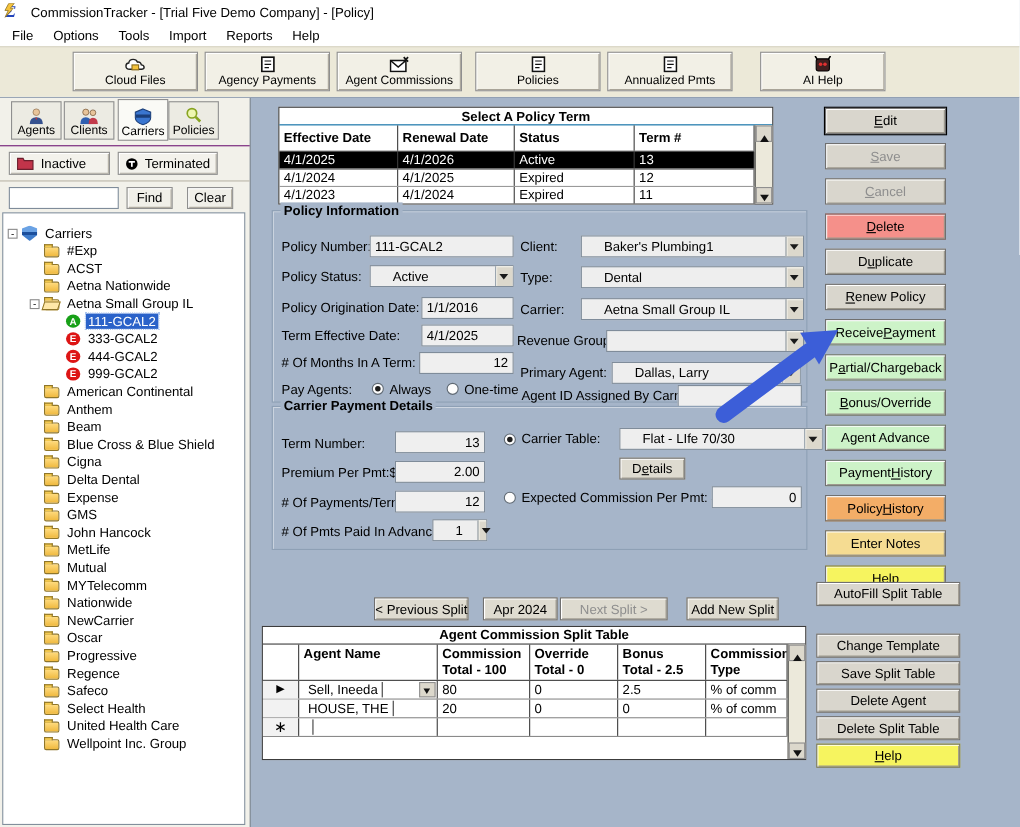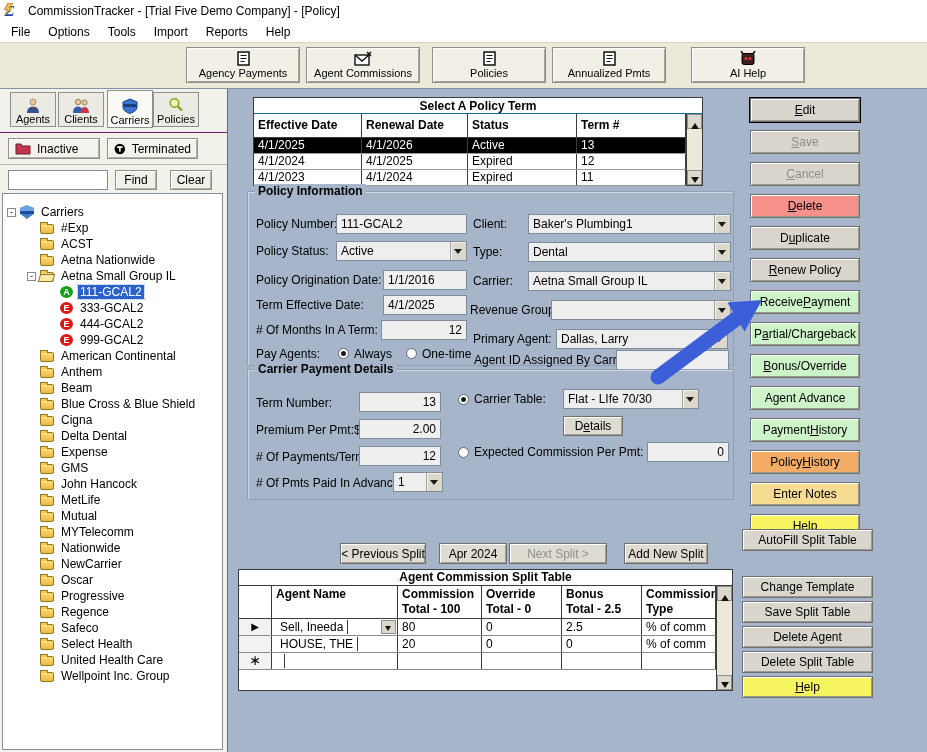--- a/index.html
+++ b/index.html
@@ -62,21 +62,21 @@
   .ti.badge-a { background:#17a017; border-radius:50%; width:13px; height:12px; }
   .ti.badge-e { background:#dd1515; border-radius:50%; width:13px; height:12px; }
   .titem .tlabel { padding:0 2px; }
   .titem.sel .tlabel { background:#2a62c9; color:#fff; outline:1px dotted #aac4ee; }
 
   
   .tbox { position:absolute; height:20px; background:#efefef; border:1px solid #7f8c9a; font:12px "Liberation Sans", sans-serif;
           padding:2px 4px; overflow:hidden; white-space:nowrap; }
   .tbox.num { text-align:right; }
   .combo { position:absolute; height:20px; background:#eeeeee; border:1px solid #7f8c9a; display:flex; }
-  .combo .val { flex:1; padding:2px 4px; font-size:12px; overflow:hidden; white-space:nowrap; }
+  .combo .val { flex:1; padding:2px 20px; font-size:12px; overflow:hidden; white-space:nowrap; }
   .combo .dd { width:16px; background:#dcd8cc; border-left:1px solid #9aa5b0; position:relative;
                box-shadow:inset 1px 1px 0 #f4f2ea; }
   .combo .dd::after { content:""; position:absolute; left:3px; top:7px; border:4px solid transparent; border-top:5px solid #1a1a1a; }
   .radio { position:absolute; width:11px; height:11px; border-radius:50%; border:1px solid #606a74; background:#fdfdfd; }
   .radio.on::after { content:""; display:block; width:5px; height:5px; border-radius:50%; background:#1c1c1c; margin:2px; }
   .flabel { position:absolute; white-space:nowrap; font-size:12px; }
   .group { position:absolute; border:1px solid #8ea0b5; box-shadow:inset 1px 1px 0 rgba(255,255,255,.45); }
   .gtitle { position:absolute; top:-8px; left:7px; background:#a6b5c9; padding:0 3px; font-weight:bold; }
   .u { text-decoration:underline; }
 
@@ -160,20 +160,27 @@
       <span class="menu-item">Tools</span>
 
       <span class="menu-item">Import</span>
 
       <span class="menu-item">Reports</span>
 
       <span class="menu-item">Help</span>
     </div>
 
   <div class="toolbar">
+    <div class="tb-btn" style="left:66px">
+      <svg width="20" height="15" viewBox="0 0 20 15">
+        <path d="M5 12 Q1.5 12 1.5 9 Q1.5 6.5 4 6.3 Q4.5 3 8 3 Q11 3 12 5.5 Q15 5 15.5 8 Q18 8.3 18 10.2 Q18 12 15.5 12 Z" fill="#fff" stroke="#222" stroke-width="1.3"></path>
+        <rect x="7" y="8" width="6" height="4.5" fill="#f5c33b" stroke="#8a6d1f"></rect>
+      </svg>
+      <span class="lbl">Cloud Files</span>
+    </div>
     <div class="tb-btn" style="left:186px">
       <svg width="13" height="15" viewBox="0 0 13 15">
         <rect x="1" y="1" width="11" height="13" fill="#fff" stroke="#111" stroke-width="1.5"></rect>
         <line x1="3.5" y1="4.5" x2="9.5" y2="4.5" stroke="#111"></line>
           <line x1="3.5" y1="7.5" x2="9.5" y2="7.5" stroke="#111"></line>
           <line x1="3.5" y1="10.5" x2="7.5" y2="10.5" stroke="#111"></line>
       </svg>
       <span class="lbl">Agency Payments</span>
     </div>
     <div class="tb-btn" style="left:306px">
@@ -579,21 +586,21 @@
         <span class="tbox num" style="left:111px; top:76px; width:82px">12</span>
 
         <span class="flabel" style="left:8px; top:106px"># Of Pmts Paid In Advance:</span>
         <span class="combo" style="left:145px; top:102px; width:50px">
             <span class="val">1</span>
             <span class="dd"></span>
           </span>
 
         <span class="radio on" style="left:210px; top:24px"></span>
         <span class="flabel" style="left:226px; top:22px">Carrier Table:</span>
-        <span class="combo" style="left:315px; top:19px; width:136px">
+        <span class="combo" style="left:315px; top:19px; width:185px">
             <span class="val">Flat - LIfe 70/30</span>
             <span class="dd"></span>
           </span>
 
         <div class="nav-btn" style="position:absolute; left:315px; top:46px; width:60px; height:20px">
           <span>D</span>
             <span class="u">e</span>
             <span>tails</span>
         </div>
 

